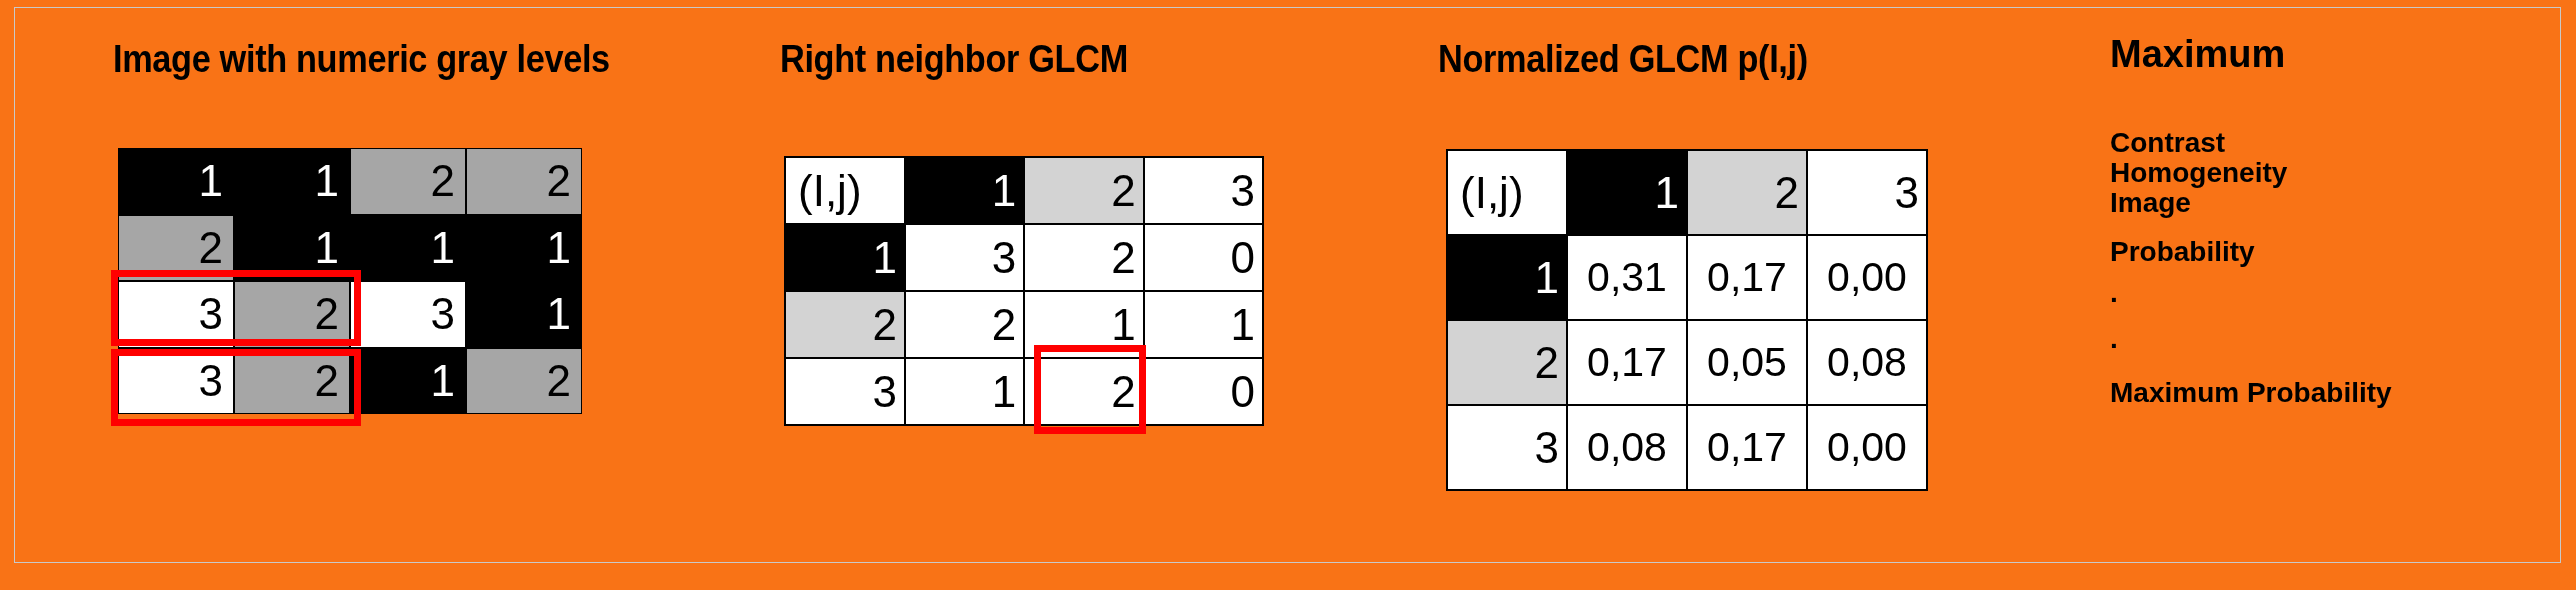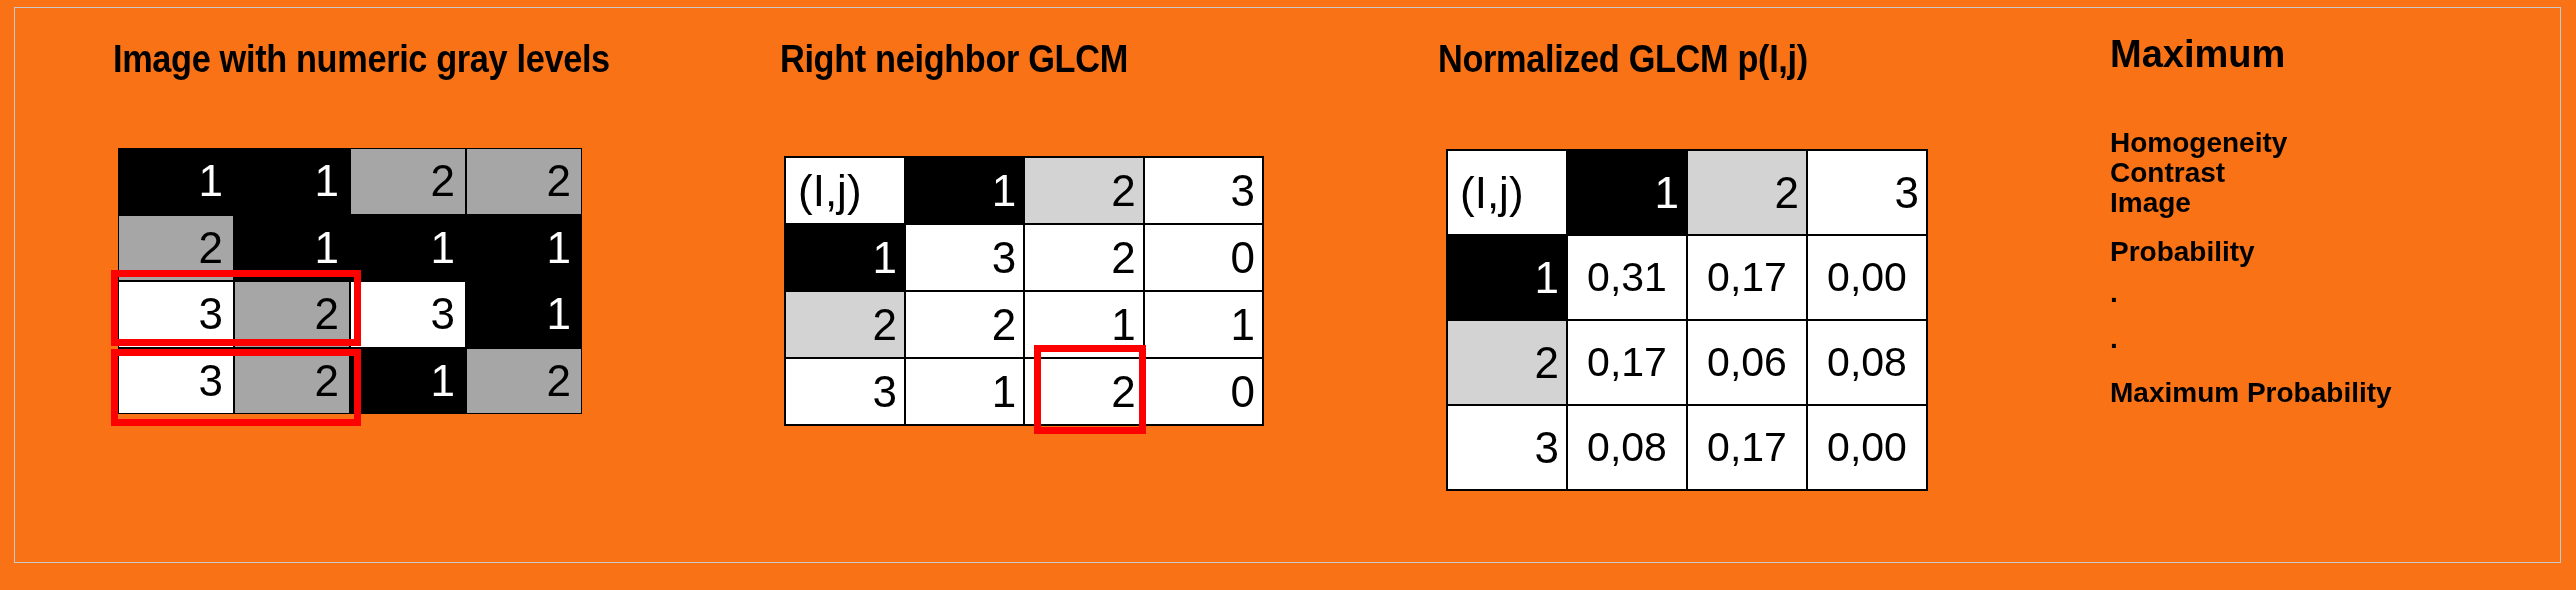--- a/index.html
+++ b/index.html
@@ -222,37 +222,37 @@
         </tr>
         <tr>
           <td class="c-black">1</td>
           <td class="c-white numcell">0,31</td>
           <td class="c-white numcell">0,17</td>
           <td class="c-white numcell">0,00</td>
         </tr>
         <tr>
           <td class="c-gray">2</td>
           <td class="c-white numcell">0,17</td>
-          <td class="c-white numcell">0,06</td>
+          <td class="c-white numcell">0,05</td>
           <td class="c-white numcell">0,08</td>
         </tr>
         <tr>
           <td class="c-white">3</td>
           <td class="c-white numcell">0,08</td>
           <td class="c-white numcell">0,17</td>
           <td class="c-white numcell">0,00</td>
         </tr>
       </tbody>
   </table>
 
   <div id="features-block">
     <div id="features-heading">Maximum</div>
     <div id="features-list">
+        <div class="feature-item">Contrast</div>
         <div class="feature-item">Homogeneity</div>
-        <div class="feature-item">Contrast</div>
         <div class="feature-item">Image</div>
         <div class="feature-item feature-gap-md">Probability</div>
         <div class="feature-bullet feature-gap-md">·</div>
         <div class="feature-bullet feature-gap-md">·</div>
         <div class="feature-item feature-gap-md">Maximum Probability</div>
       </div>
   </div>
 
 <div class="red-box" style="left: 111px; top: 270px; width: 250px; height: 76px; border-color: rgb(255, 0, 0);"></div>
     <div class="red-box" style="left: 111px; top: 349px; width: 250px; height: 77px; border-color: rgb(255, 0, 0);"></div>

